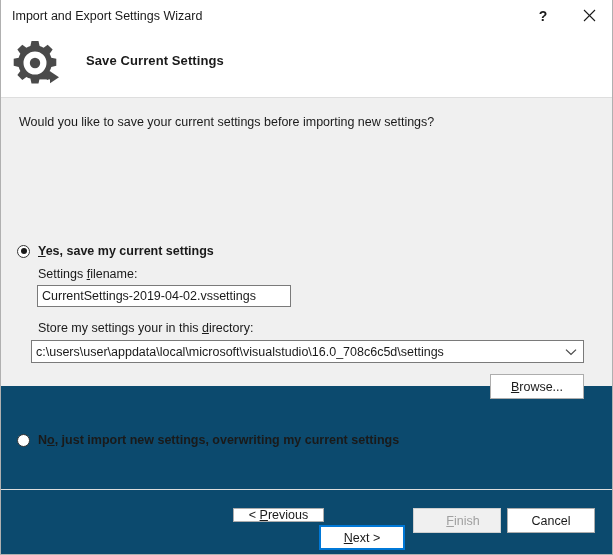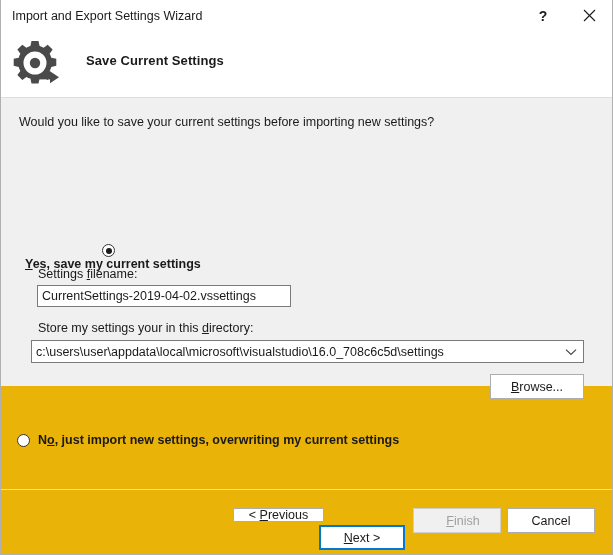--- a/index.html
+++ b/index.html
@@ -13,21 +13,21 @@
     -webkit-font-smoothing: antialiased;
   }
 
   .dialog {
     position: relative;
     width: 613px;
     height: 555px;
     box-sizing: border-box;
     border: 1px solid #b0b0b0;
     border-top: none;
-    background: #eab308;
+    background: #0c4a6e;
     overflow: hidden;
   }
 
   
   .titlebar {
     position: relative;
     height: 31px;
     background: #ffffff;
     border-bottom: none;
   }
@@ -109,21 +109,21 @@
     white-space: nowrap;
   }
 
   .radio-row {
     position: absolute;
     display: flex;
     align-items: center;
     left: 16px;
     cursor: default;
   }
-  .radio-row.yes { top: 146px; flex-direction: column; }
+  .radio-row.yes { top: 146px; }
   .radio-row.no  { top: 319px; margin-top: 16px; }
 
   .radio {
     width: 13px;
     height: 13px;
     border-radius: 50%;
     border: 1px solid #333333;
     background: #ffffff;
     box-sizing: border-box;
     position: relative;

